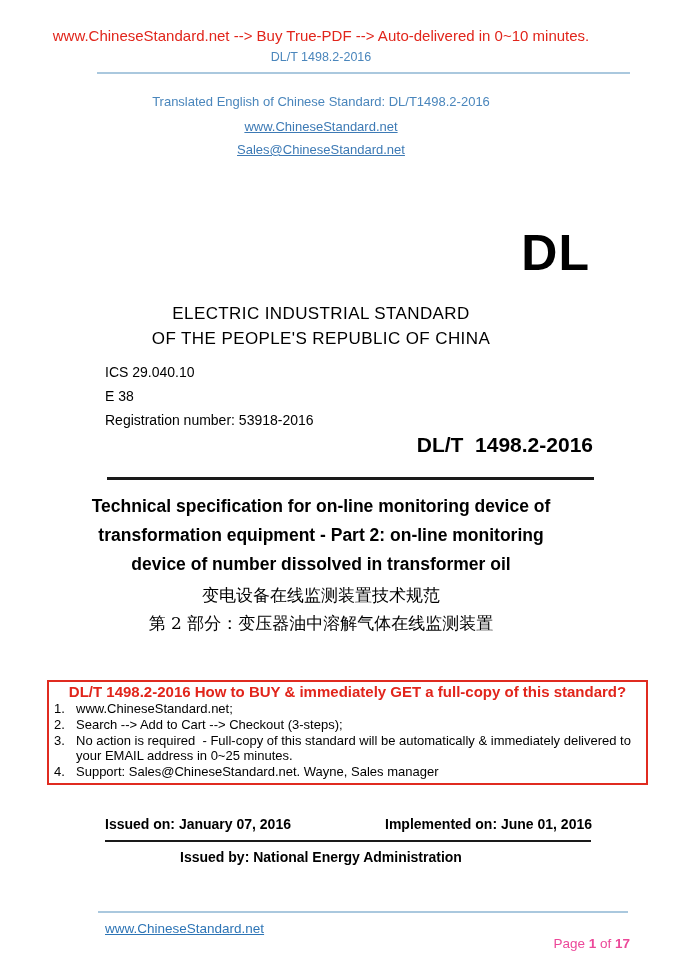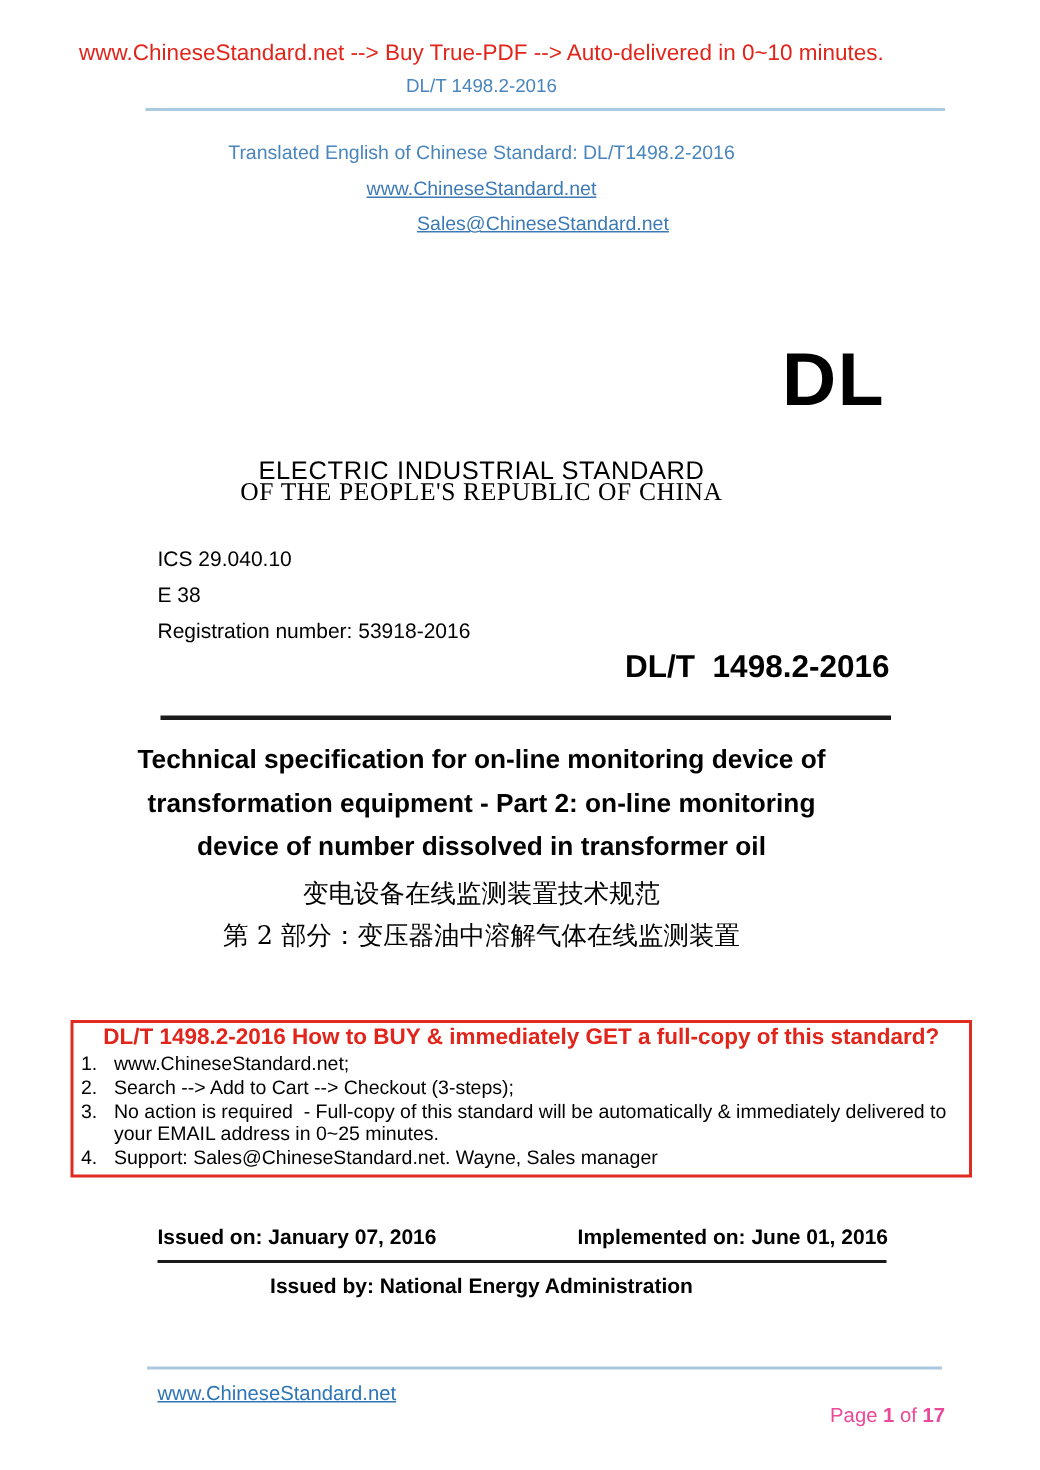--- a/index.html
+++ b/index.html
@@ -10,27 +10,27 @@
   .blue-rule{background:#aac8de;height:2px;}
   .black-rule{background:#1a1a1a;}
 
   
   .promo{top:27px;font-size:15px;color:#e1251b;}
   .code-small{top:50px;font-size:12.5px;color:#4a86bc;}
   .rule-top{top:72px;left:97px;width:533px;}
   .translated{top:94px;font-size:13px;color:#4a86bc;}
   .hlink{color:#3d7ab5;text-decoration:underline;font-size:13px;cursor:pointer;}
   .site-link{top:117px;}
-  .email-link{top:140px;margin-left:41px;}
+  .email-link{top:140px;}
 
   
   .dl-logo{top:228px;right:103px;font-size:50px;font-weight:bold;letter-spacing:1px;line-height:1;}
   .org{font-size:17px;letter-spacing:.4px;}
   .org1{top:304px;}
-  .org2{top:318px;font-family:Liberation Serif, serif;}
+  .org2{top:329px;}
 
   
   .meta{left:105px;font-size:14px;}
   .ics{top:364px;}
   .e38{top:388px;}
   .reg{top:412px;}
   .code-heading{top:433px;right:100px;font-size:21px;font-weight:bold;white-space:pre;}
   .rule-title{top:477px;left:107px;width:487px;height:3px;}
 
   

